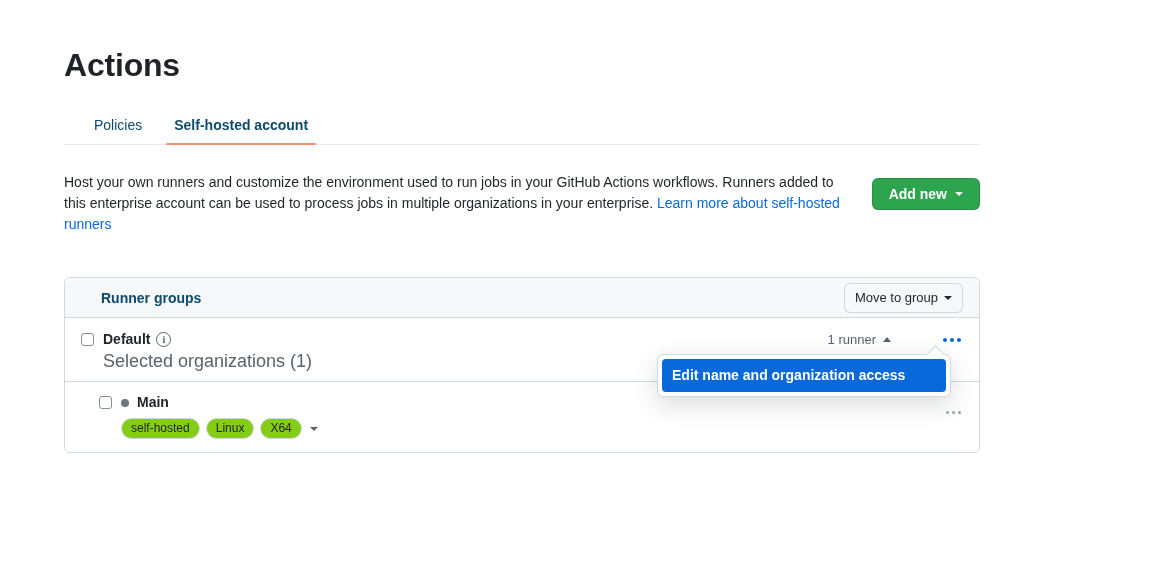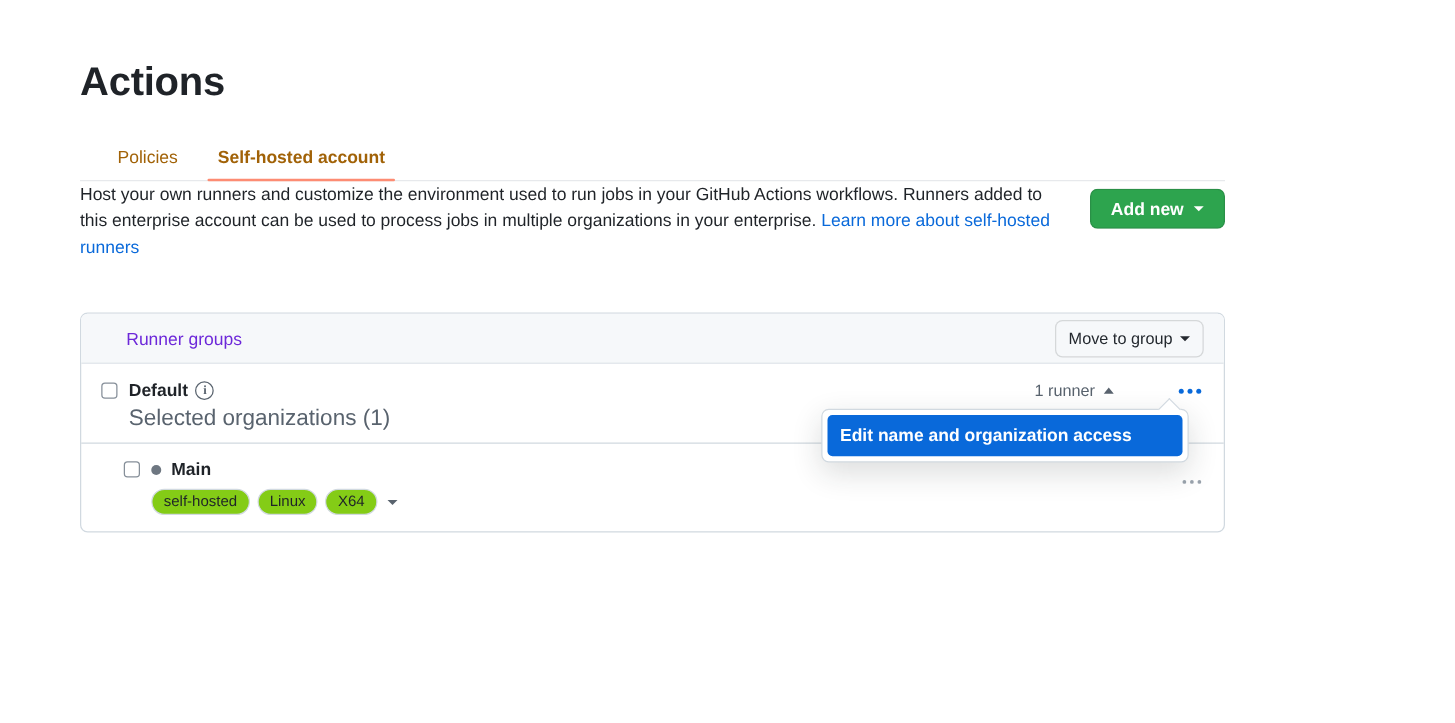--- a/index.html
+++ b/index.html
@@ -47,21 +47,21 @@
     margin-top: 30px;
     border-bottom: 1px solid #e7e9ec;
     height: 30px;
     padding-left: 14px;
   }
   .tab {
     position: relative;
     font-size: 14px;
     line-height: 18px;
     padding: 0 16px 10px 16px;
-    color: #a16207;
+    color: #0c4a6e;
     cursor: pointer;
     white-space: nowrap;
   }
   .tab.active {
     font-weight: 600;
   }
   .tab.active::after {
     content: "";
     position: absolute;
     left: 8px;
@@ -69,20 +69,21 @@
     bottom: -1px;
     height: 2px;
     background: #fd8c73;
     border-radius: 2px;
   }
 
   
   .desc-row {
     display: flex;
     align-items: flex-start;
+    margin-top: 27px;
     justify-content: space-between;
   }
   .desc {
     font-size: 14px;
     line-height: 21px;
     color: #1f2328;
     width: 782px;
   }
   .desc a {
     color: #0969da;
@@ -126,22 +127,22 @@
     background: #f6f8fa;
     border-bottom: 1px solid #d1d9e0;
     border-radius: 5px 5px 0 0;
     height: 40px;
     display: flex;
     align-items: center;
     padding: 0 16px;
   }
   .card-header-title {
     font-size: 14px;
-    font-weight: 400;
-    color: #6d28d9;
+    font-weight: 700;
+    color: #0c4a6e;
     padding-left: 20px;
   }
   .move-btn {
     margin-left: auto;
     background: #f6f8fa;
     border: 1px solid rgba(27,31,36,0.15);
     border-radius: 6px;
     height: 28px;
     padding: 14px 10px;
     font-size: 13px;

